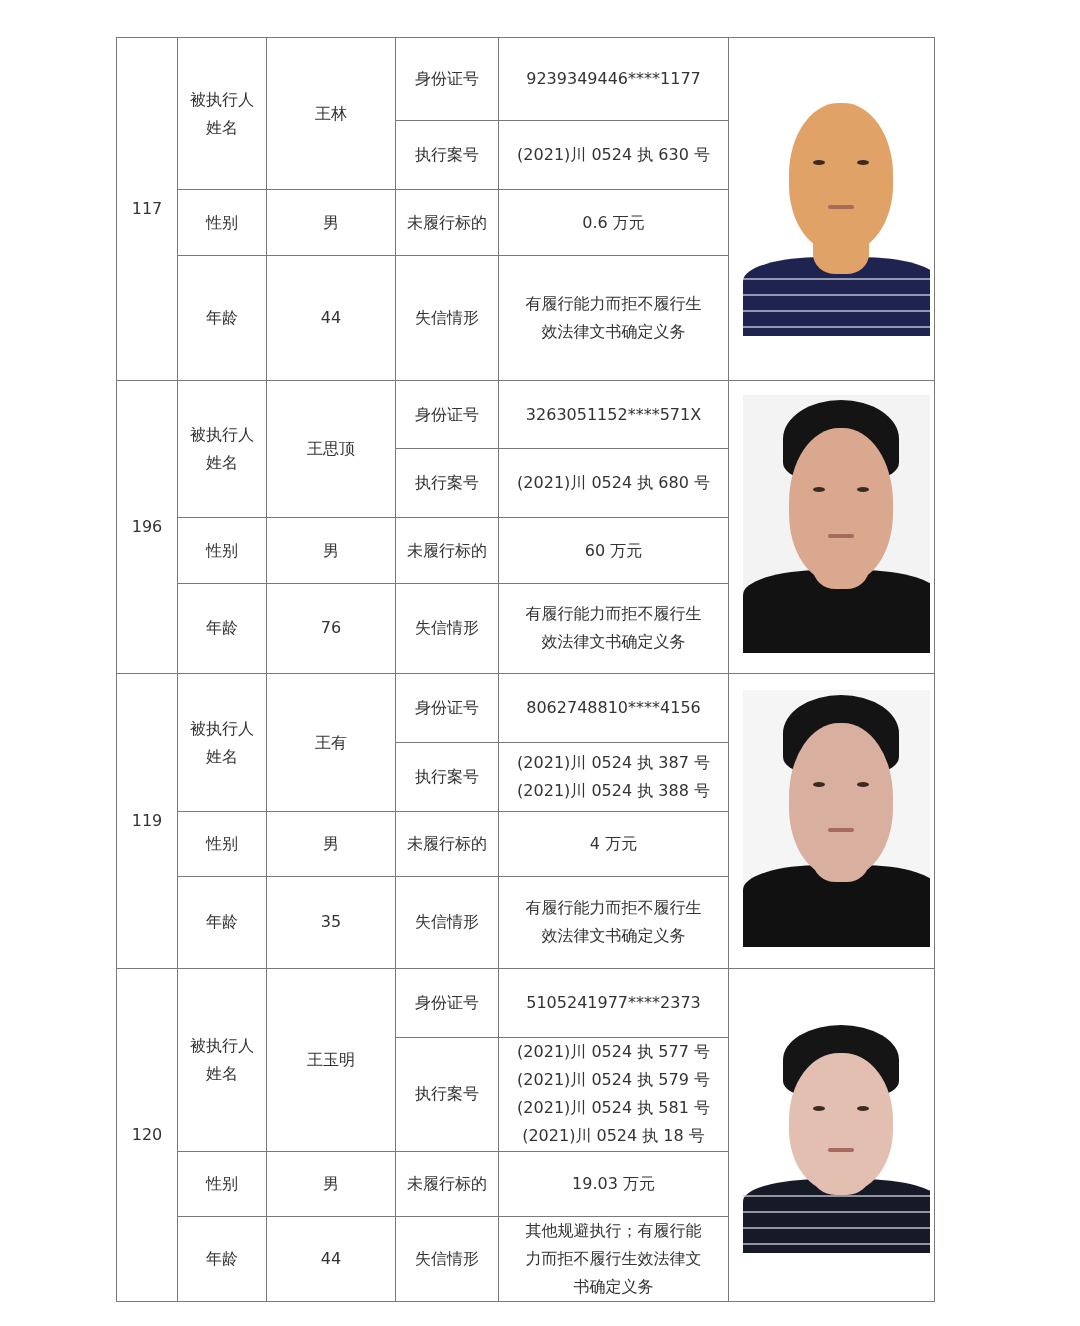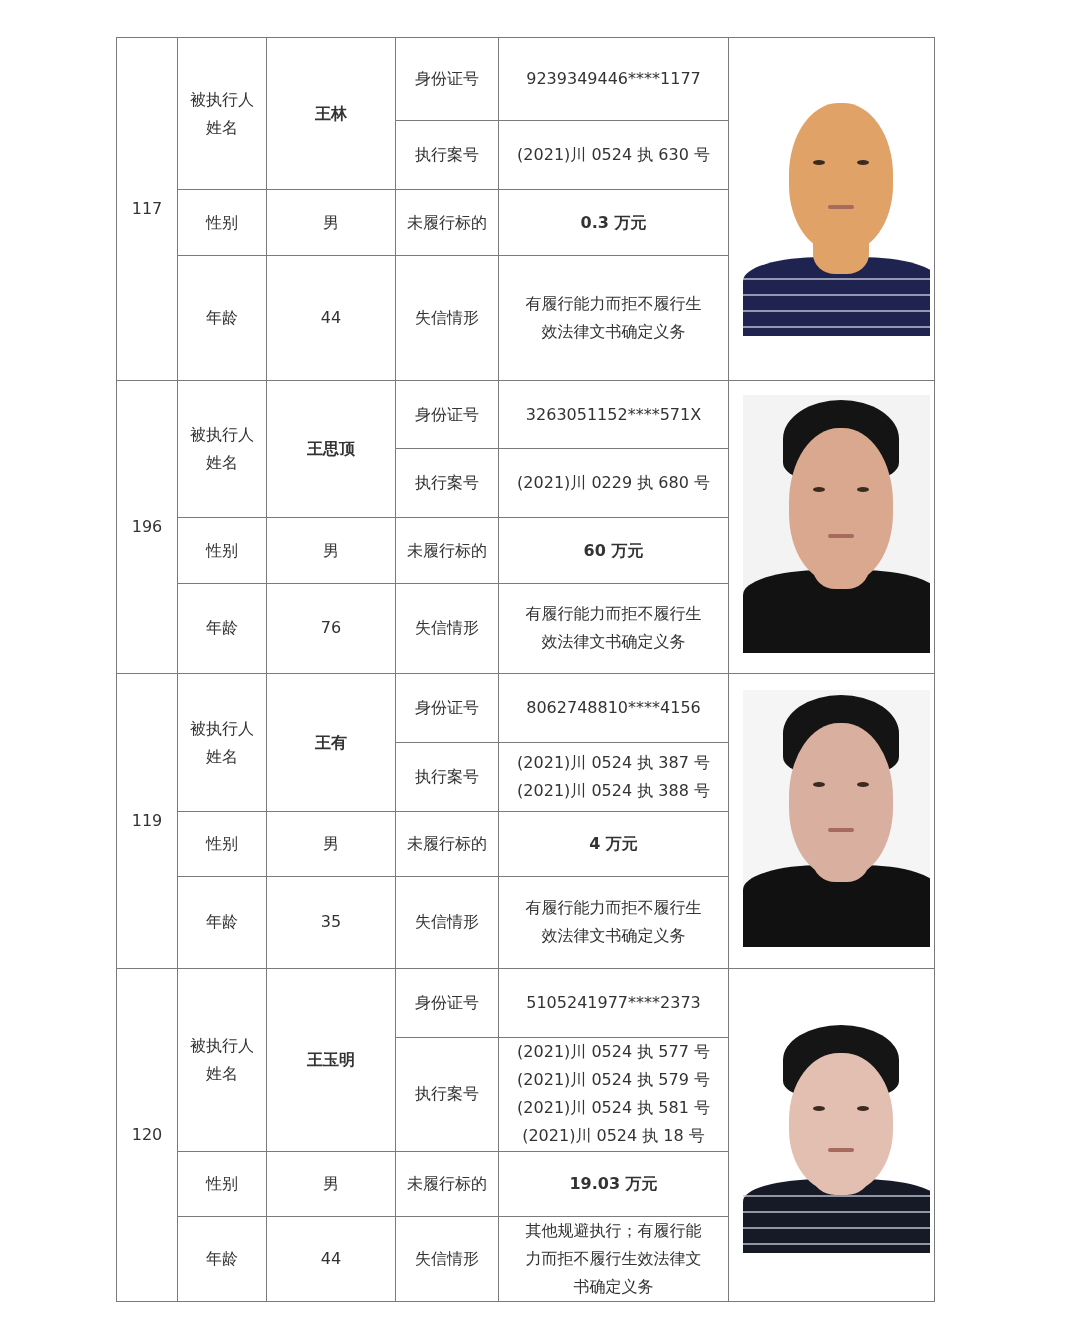--- a/index.html
+++ b/index.html
@@ -8,21 +8,21 @@
   table.roster { position: absolute; left: 116px; top: 37px; border-collapse: collapse;
                  table-layout: fixed; width: 818px; }
   table.roster td { border: 1px solid #7a7a7a; text-align: center; vertical-align: middle;
                     font-size: 16px; line-height: 28px; padding: 0 4px; color: #333; }
   td.idx { width: 51px; font-size: 16px; }
   td.lbl1 { width: 81px; }
   td.val1 { width: 120px; }
   td.lbl2 { width: 94px; }
   td.val2 { width: 220px; }
   td.photo { width: 196px; padding: 0 !important; }
-  .bold { font-weight: bold; color: #222; }
+  .bold { font-weight: normal; color: #222; }
   .photo-box { width: 196px; margin: 0 auto; position: relative; overflow: hidden; }
   .head { position: absolute; border-radius: 48% 48% 45% 45%; }
   .hair { position: absolute; border-radius: 50% 50% 20% 20%; background: #1b1b1b; }
   .eye { position: absolute; width: 12px; height: 5px; background: #3a2a20; border-radius: 50%; }
   .mouth { position: absolute; width: 26px; height: 4px; background: #a66a5e; border-radius: 3px; }
   .shirt { position: absolute; left: 0; right: 0; bottom: 0; border-radius: 40% 40% 0 0 / 30% 30% 0 0; }
   .neck { position: absolute; border-radius: 0 0 40% 40%; }
   .stripe { position: absolute; left: 0; right: 0; height: 2px; background: #c9c9d8; opacity: .7; }
   .multiline { line-height: 28px; }
 </style>
@@ -63,21 +63,21 @@
         </td>
   </tr>
   <tr style="height: 69px;">
     <td class="lbl2">执行案号</td>
     <td class="val2 multiline">(2021)川 0524 执 630 号</td>
   </tr>
   <tr style="height: 65px;">
     <td class="lbl1">性别</td>
     <td class="val1">男</td>
     <td class="lbl2">未履行标的</td>
-    <td class="val2 bold">0.3 万元</td>
+    <td class="val2 bold">0.6 万元</td>
   </tr>
   <tr style="height: 125px;">
     <td class="lbl1">年龄</td>
     <td class="val1">44</td>
     <td class="lbl2">失信情形</td>
     <td class="val2 multiline">有履行能力而拒不履行生<br>效法律文书确定义务</td>
   </tr>
 
   <tr style="height: 68px;">
     <td class="idx" rowspan="4">196</td>
@@ -94,21 +94,21 @@
               <div class="head" style="left: 46px; width: 104px; top: 33px; height: 155px; background: rgb(217, 168, 142);"></div>
               <div class="eye" style="left: 70px; top: 92px;"></div>
               <div class="eye" style="left: 114px; top: 92px;"></div>
               <div class="mouth" style="left: 85px; top: 139px;"></div>
             </div>
           </div>
         </td>
   </tr>
   <tr style="height: 69px;">
     <td class="lbl2">执行案号</td>
-    <td class="val2 multiline">(2021)川 0229 执 680 号</td>
+    <td class="val2 multiline">(2021)川 0524 执 680 号</td>
   </tr>
   <tr style="height: 65px;">
     <td class="lbl1">性别</td>
     <td class="val1">男</td>
     <td class="lbl2">未履行标的</td>
     <td class="val2 bold">60 万元</td>
   </tr>
   <tr style="height: 90px;">
     <td class="lbl1">年龄</td>
     <td class="val1">76</td>

